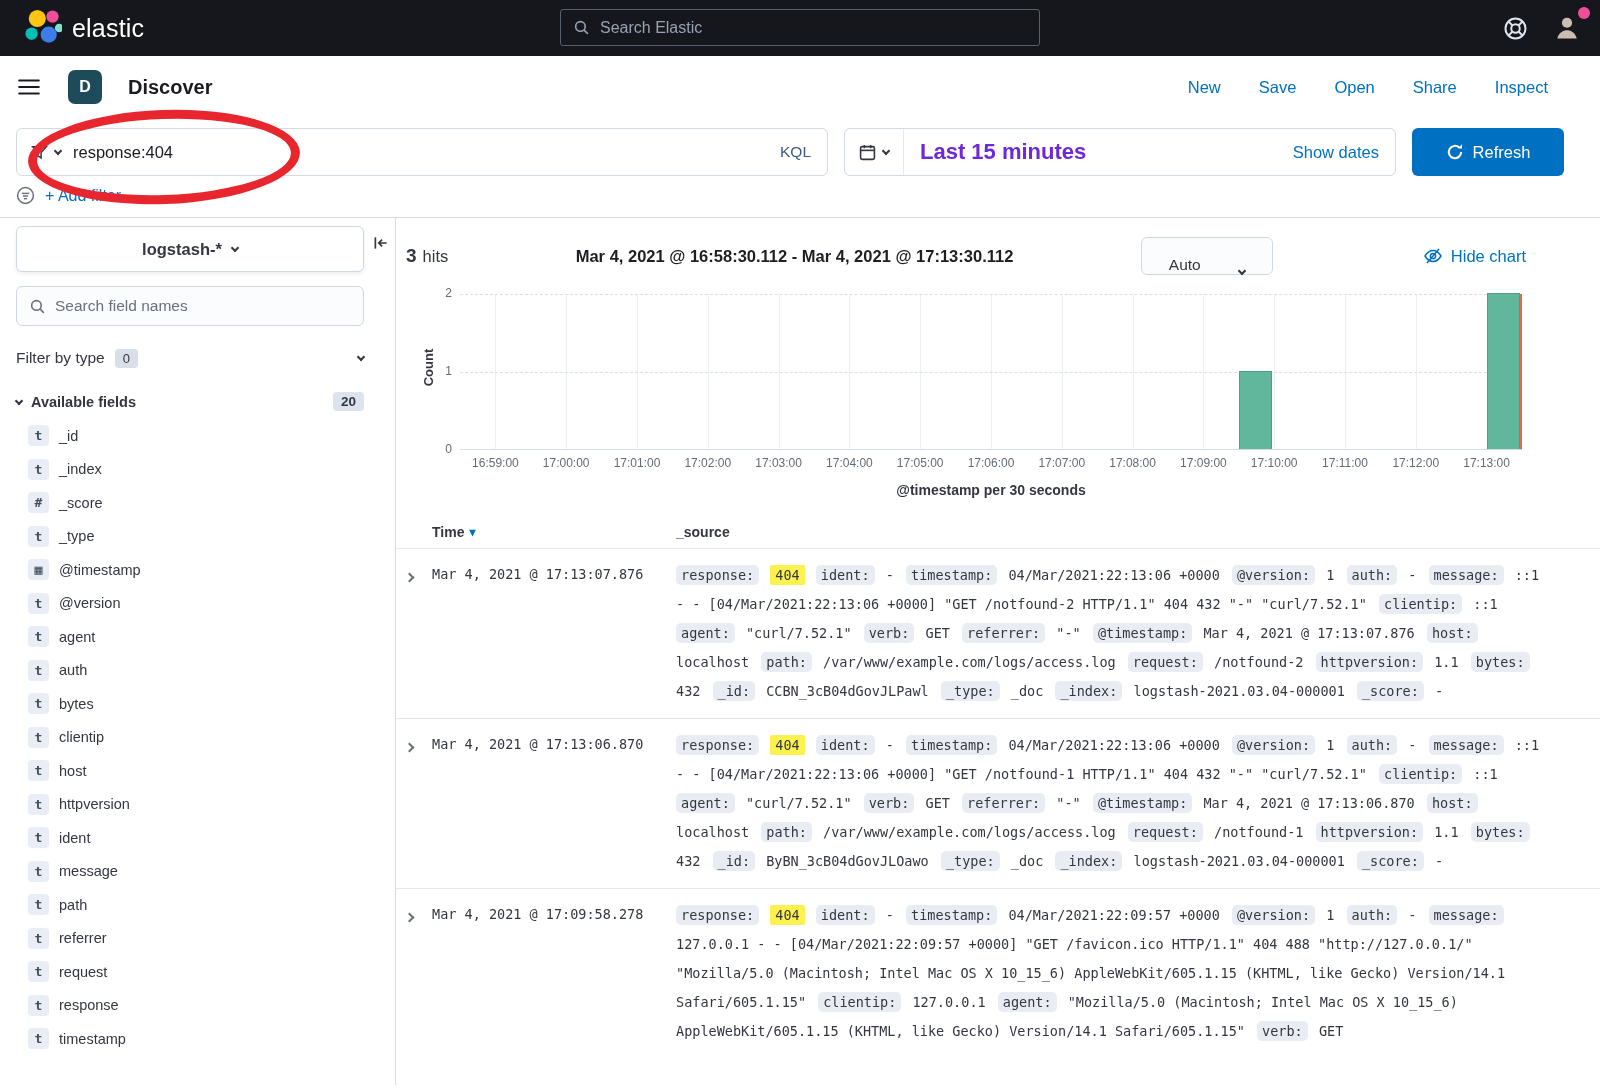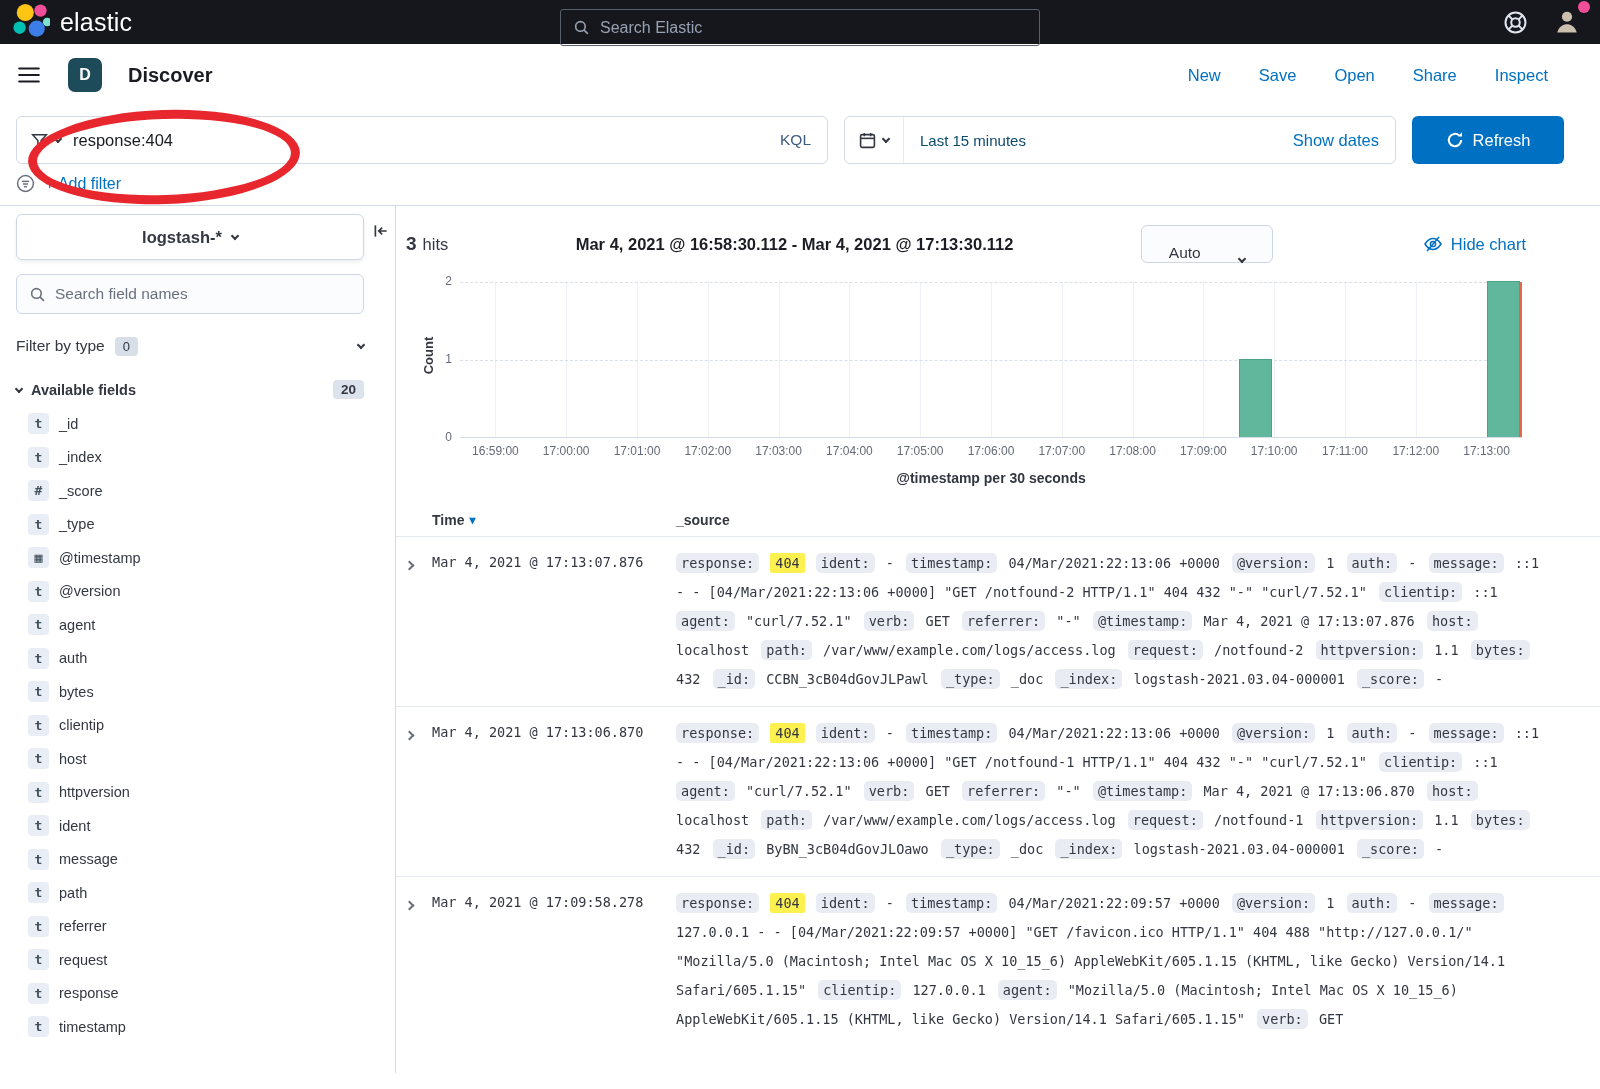--- a/index.html
+++ b/index.html
@@ -12,21 +12,21 @@
   }
   :root{
     --accent-blue:#0071c2; --header-bg:#16171c; --text:#343741; --border:#d3dae6;
     --badge-bg:#e9edf3; --highlight-yellow:#fcf14e; --bar-green:#60b79b;
     --marker-orange:#e7664c; --space-badge-bg:#1e4b59; --annotation-red:#e8262d;
   }
   svg{display:block;}
   input{outline:none; font-family:"Liberation Sans",sans-serif;}
 
   
-  .topbar{height:44px; background:var(--header-bg,#16171c); display:flex; align-items:center; padding:0 18px 0 12px; position:relative;}
+  .topbar{height:56px; background:var(--header-bg,#16171c); display:flex; align-items:center; padding:0 18px 0 24px; position:relative;}
   .brand{display:flex; align-items:center; gap:10px; color:#fff; font-size:25px; font-weight:500; letter-spacing:.2px;}
   .global-search{position:absolute; left:560px; top:9px; width:480px; height:37px; border:1px solid #565f6d; border-radius:3px; display:flex; align-items:center; gap:10px; padding:0 12px; color:#98a2b3;}
   .global-search input{flex:1; background:transparent; border:none; color:#fff; font-size:16px;}
   .global-search input::placeholder{color:#98a2b3;}
   .topbar-right{margin-left:auto; display:flex; align-items:center; gap:24px;}
   .avatar{position:relative; width:30px; height:30px;}
   .avatar .dot{position:absolute; top:-6px; right:-8px; width:12px; height:12px; border-radius:50%; background:#f04e98;}
 
   
   .appbar{height:62px; display:flex; align-items:center; gap:26px; padding:0 52px 0 16px; background:#fff;}
@@ -36,21 +36,21 @@
   .appbar-link{color:var(--accent-blue,#0071c2); font-size:16.5px; cursor:pointer;}
 
   
   .querybar{display:flex; align-items:center; gap:16px; padding:10px 36px 8px 16px; background:#fff;}
   .query-input{flex:1; height:48px; border:1px solid var(--border); border-radius:6px; display:flex; align-items:center; background:#fff;}
   .qi-left{display:flex; align-items:center; gap:7px; padding:0 12px 0 14px;}
   .query-input input{flex:1; border:none; font-size:16.5px; color:#1a1c21; background:transparent;}
   .kql{padding:0 16px; font-size:15.5px; font-weight:500; color:#3d5a80; cursor:pointer;}
   .datepicker{width:552px; height:48px; border:1px solid var(--border); border-radius:6px; display:flex; align-items:center; flex:none;}
   .dp-cal{display:flex; align-items:center; gap:7px; padding:0 14px; height:100%; border-right:1px solid #e6eaf0; cursor:pointer;}
-  .dp-range{padding-left:16px; font-size:15px; color:#0c4a6e;}
+  .dp-range{padding-left:16px; font-size:22px; color:#6d28d9;font-weight:bold;}
   .dp-showdates{margin-left:auto; padding-right:16px; color:var(--accent-blue); font-size:16.5px; font-weight:500; cursor:pointer;}
   .refresh-btn{width:152px; height:48px; background:var(--accent-blue,#0071c2); border:none; border-radius:6px; color:#fff; font-size:16.5px; font-weight:500; display:flex; align-items:center; justify-content:center; gap:9px; cursor:pointer; flex:none;}
 
   
   .filterbar{display:flex; align-items:center; gap:10px; padding:2px 16px 12px; border-bottom:1px solid var(--border); background:#fff;}
   .add-filter{color:var(--accent-blue); font-size:16px; cursor:pointer;}
 
   
   .annotation-ellipse{position:absolute; left:28px; top:110px; width:272px; height:94px; border:9px solid var(--annotation-red,#e8262d); border-radius:50%; transform:rotate(-2deg); z-index:60; pointer-events:none;}
 

